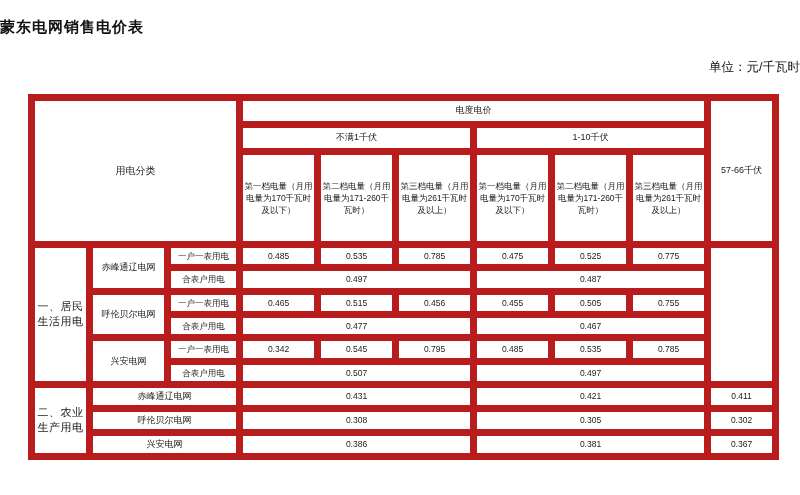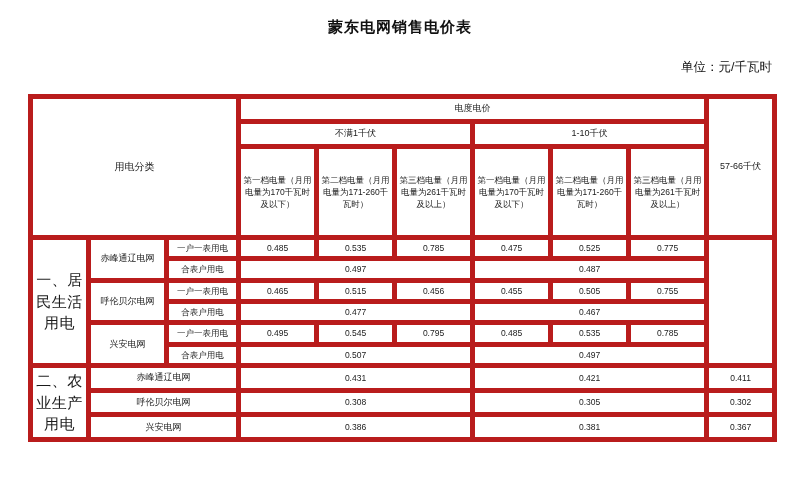--- a/index.html
+++ b/index.html
@@ -14,46 +14,45 @@
     color: #1a1a1a;
     overflow: hidden;
   }
   .page {
     position: relative;
     width: 800px;
     height: 495px;
     box-sizing: border-box;
   }
   .doc-title {
-    text-align: center;
+    text-align: left;
     font-size: 15px;
     font-weight: bold;
     letter-spacing: 1px;
     margin-top: 18px;
     color: #111;
   }
   .unit-line {
     text-align: right;
     font-size: 12.5px;
     margin-top: 22px;
-    padding-right: 28px;
     color: #111;
   }
   .table-wrap {
     margin: 18px 28px 0 28px;
   }
   table.rate {
     border-collapse: collapse;
     width: 744px;
     table-layout: fixed;
     font-size: 8.5px;
     color: #1a1a1a;
   }
   table.rate td, table.rate th {
-    border: 5px solid #b91c1c;
+    border: 7px solid #b91c1c;
     text-align: center;
     vertical-align: middle;
     padding: 2px 1px;
     font-weight: normal;
     line-height: 1.45;
   }
   td.hdr-group {
     font-size: 9px;
     height: 16px;
   }
@@ -67,21 +66,21 @@
     line-height: 1.5;
     padding: 3px 4px;
     height: 82px;
   }
   td.cat-head {
     font-size: 10px;
     padding: 4px 6px;
     margin-left: 24px;
   }
   td.vert-label {
-    font-size: 15px;
+    font-size: 11px;
     padding: 2px;
     line-height: 1.5;
     letter-spacing: 0.5px;
   }
   td.grid-label {
     font-size: 9px;
     white-space: nowrap;
   }
   td.meter-label {
     font-size: 8.5px;
@@ -168,21 +167,21 @@
         </tr>
         <tr>
           <td class="meter-label">合表户用电</td>
           <td class="val" colspan="3">0.477</td>
           <td class="val" colspan="3">0.467</td>
         </tr>
 
         <tr>
           <td class="grid-label" rowspan="2">兴安电网</td>
           <td class="meter-label">一户一表用电</td>
-          <td class="val">0.495</td>
+          <td class="val">0.342</td>
           <td class="val">0.545</td>
           <td class="val">0.795</td>
           <td class="val">0.485</td>
           <td class="val">0.535</td>
           <td class="val">0.785</td>
         </tr>
         <tr>
           <td class="meter-label">合表户用电</td>
           <td class="val" colspan="3">0.507</td>
           <td class="val" colspan="3">0.497</td>

